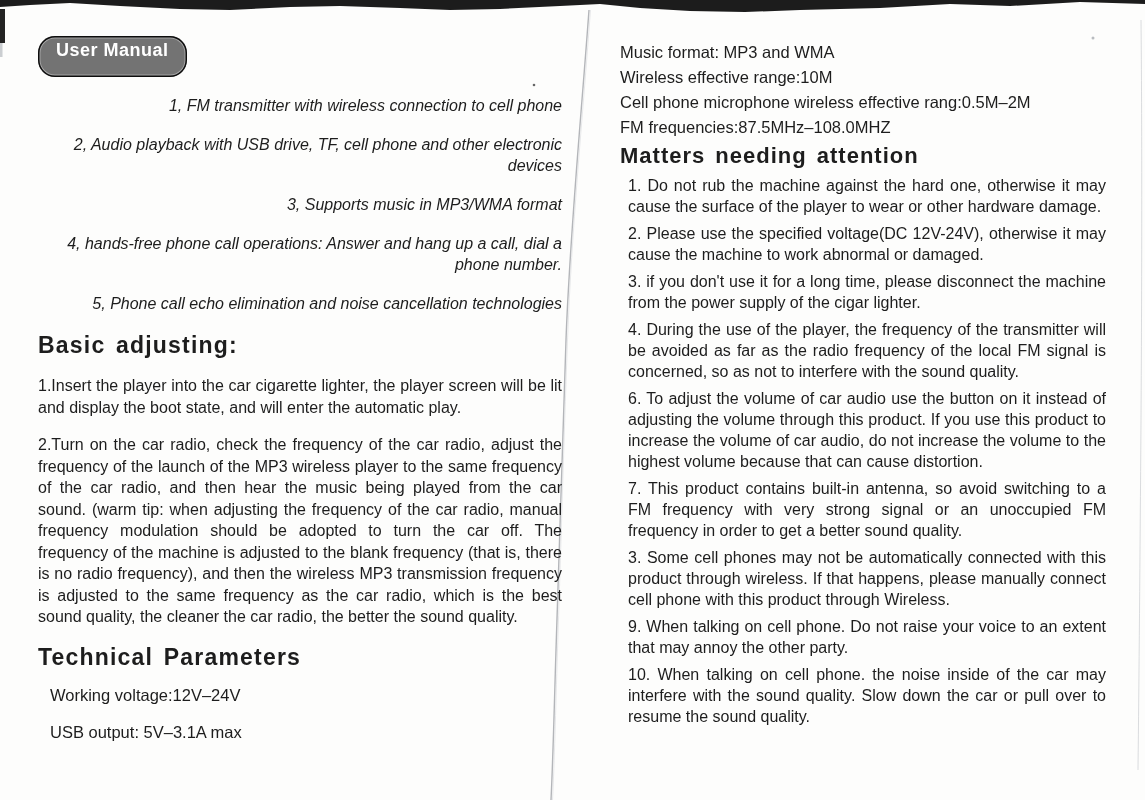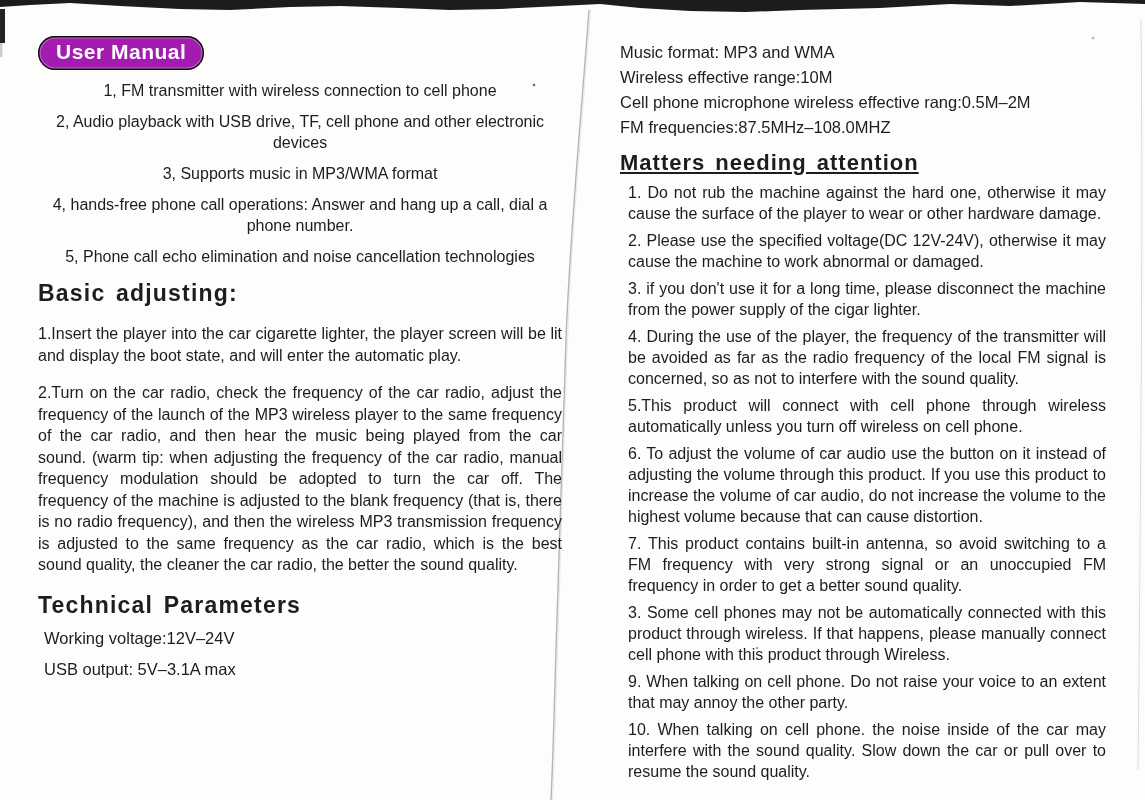--- a/index.html
+++ b/index.html
@@ -13,49 +13,49 @@
     background:#fdfdfc;color:#1d1d1d;
   }
   .artifacts{position:absolute;left:0;top:0;width:1145px;height:800px;pointer-events:none;}
 
   .col{position:absolute;}
   .col-left{left:38px;top:36px;width:524px;}
   .col-right{left:620px;top:40px;width:494px;}
 
   .badge-row{display:flex;align-items:flex-end;margin-bottom:8px;}
   .badge{
-    background:#a21caf;color:#fff;
-    font-weight:bold;font-size:21px;letter-spacing:.5px;
-    padding:4px 18px 6px;border-radius:17px;
+    background:#737373;color:#fff;
+    font-weight:bold;font-size:18px;letter-spacing:.5px;
+    padding:4px 18px 16px;border-radius:17px;
     box-shadow:inset 0 0 0 1.5px #0d0d0d, inset 0 0 0 2.5px rgba(255,255,255,.35);
     white-space:nowrap;
   }
   .h-product{
     font-size:22px;font-weight:bold;letter-spacing:.8px;word-spacing:2px;
     margin:0 0 2px 16px;
   }
   .feature{
-    font-size:16px;line-height:21px;margin:10px 0;
-    text-align:center;
+    font-size:16px;line-height:21px;margin:18px 0;
+    text-align:right;
+    font-style:italic;
   }
   .h-section{
     font-size:23px;font-weight:bold;letter-spacing:1.2px;word-spacing:3px;
     margin:13px 0 7px;
   }
   .para{
     font-size:16px;line-height:21.5px;margin:16px 0;
     text-align:justify;
   }
-  .tech-line{font-size:16.5px;line-height:25px;margin:6px;}
+  .tech-line{font-size:16.5px;line-height:25px;margin:12px;}
 
   .spec-line{font-size:16.5px;line-height:25px;margin:0;}
   .h-matters{
     font-size:22px;font-weight:bold;letter-spacing:1px;word-spacing:3px;
-    margin:10px 0 6px;
-    text-decoration:underline;
+    margin:3px 0 6px;
   }
   .matter{
     font-size:16px;line-height:21px;margin:6px 8px;
     text-align:justify;
   }
 </style>
 </head>
 <body>
 
 <div class="page">
@@ -97,21 +97,20 @@
     <p class="spec-line">Wireless effective range:10M</p>
     <p class="spec-line">Cell phone microphone wireless effective rang:0.5M–2M</p>
     <p class="spec-line">FM frequencies:87.5MHz–108.0MHZ</p>
 
     <h2 class="h-matters">Matters needing attention</h2>
 
     <p class="matter">1. Do not rub the machine against the hard one, otherwise it may cause the surface of the player to wear or other hardware damage.</p>
     <p class="matter">2. Please use the specified voltage(DC 12V-24V), otherwise it may cause the machine to work abnormal or damaged.</p>
     <p class="matter">3. if you don't use it for a long time, please disconnect the machine from the power supply of the cigar lighter.</p>
     <p class="matter">4. During the use of the player, the frequency of the transmitter will be avoided as far as the radio frequency of the local FM signal is concerned, so as not to interfere with the sound quality.</p>
-    <p class="matter">5.This product will connect with cell phone through wireless automatically unless you turn off wireless on cell phone.</p>
     <p class="matter">6. To adjust the volume of car audio use the button on it instead of adjusting the volume through this product. If you use this product to increase the volume of car audio, do not increase the volume to the highest volume because that can cause distortion.</p>
     <p class="matter">7. This product contains built-in antenna, so avoid switching to a FM frequency with very strong signal or an unoccupied FM frequency in order to get a better sound quality.</p>
     <p class="matter">3. Some cell phones may not be automatically connected with this product through wireless. If that happens, please manually connect cell phone with this product through Wireless.</p>
     <p class="matter">9. When talking on cell phone. Do not raise your voice to an extent that may annoy the other party.</p>
     <p class="matter">10. When talking on cell phone. the noise inside of the car may interfere with the sound quality. Slow down the car or pull over to resume the sound quality.</p>
   </div>
 
 </div>
 
 </body></html>

